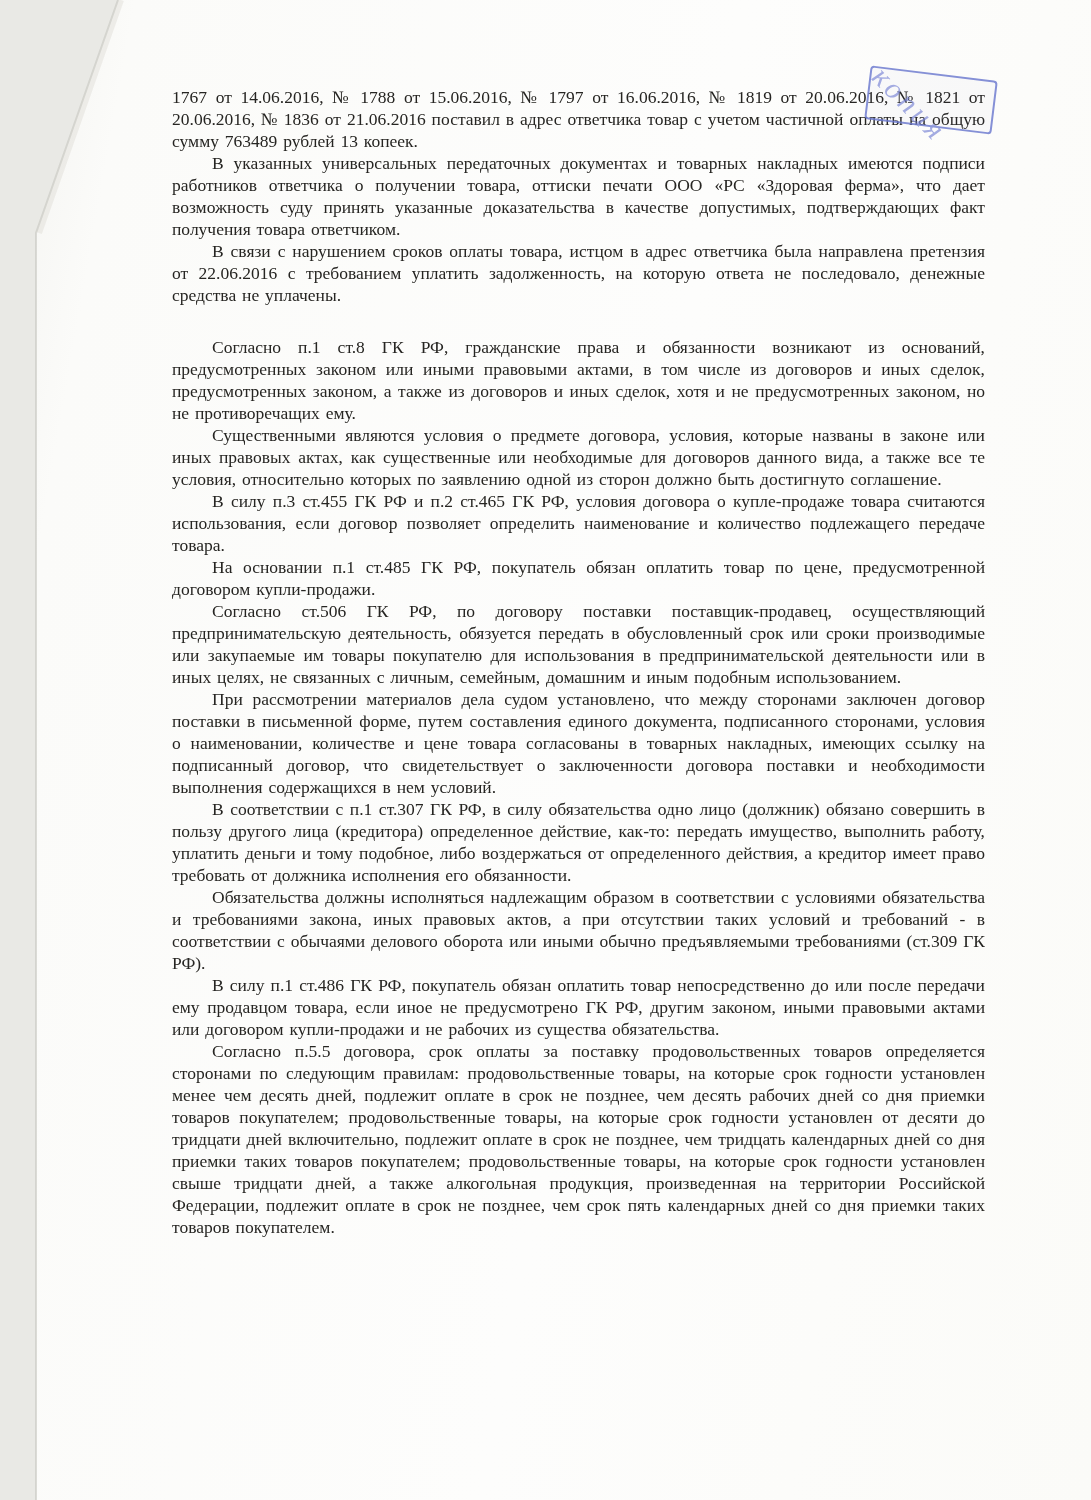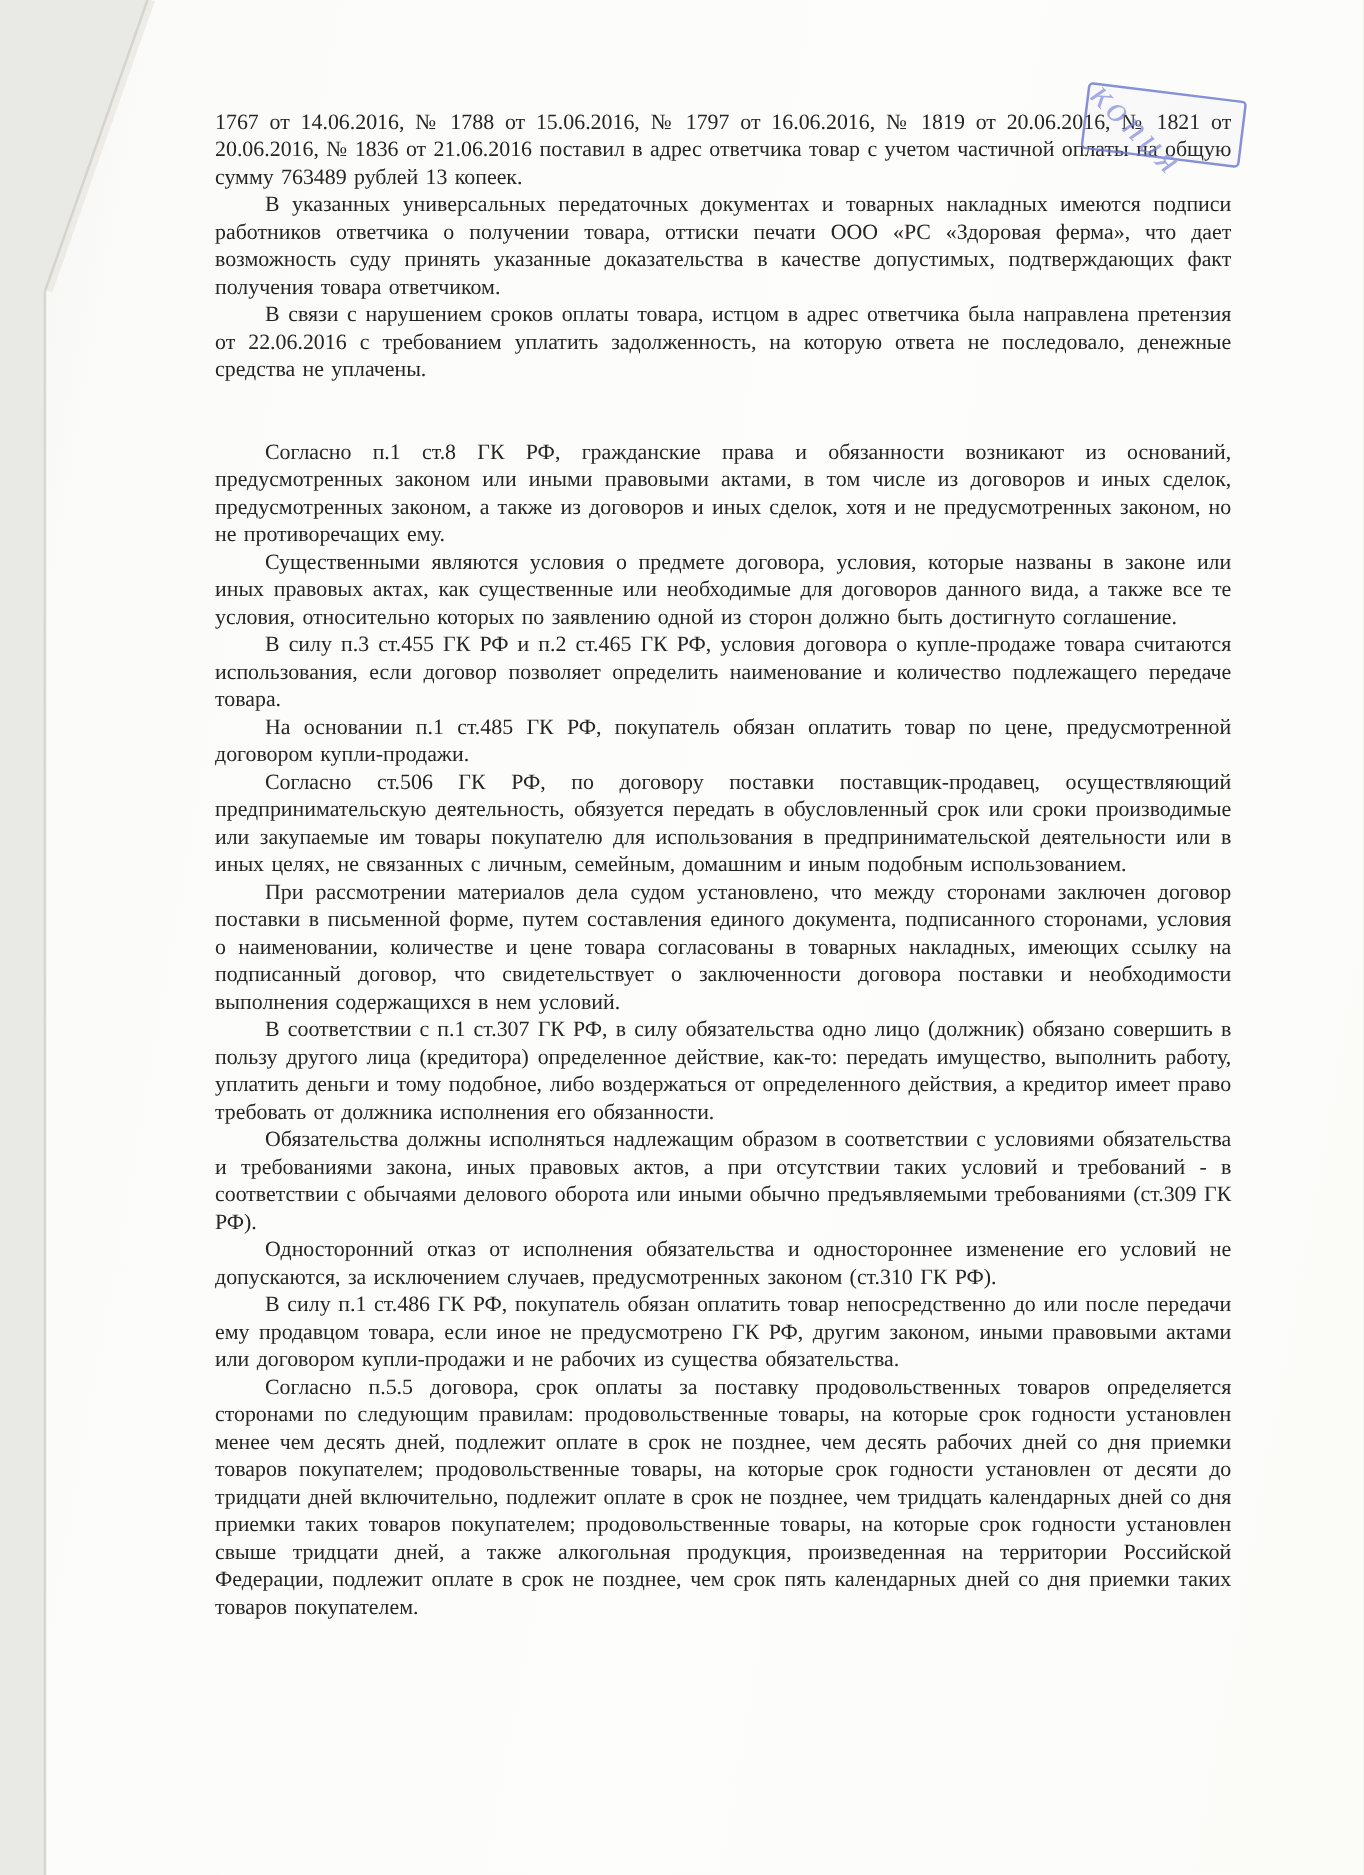--- a/index.html
+++ b/index.html
@@ -16,21 +16,21 @@
   }
   .artifact-svg { position:absolute; left:0; top:0; }
   .text-block {
     position:absolute; left:172px; top:86px; width:813px;
     color:var(--ink,#262522);
     font-size:17.5px; line-height:22px;
     text-align:justify; word-spacing:1.5px;
   }
   .para { margin:0; text-indent:40px; }
   .para.no-indent { text-indent:0; }
-  .para.gap-before { margin-top:44px; }
+  .para.gap-before { margin-top:30px; }
   .para.wide-spacing { word-spacing:48px; }
   .stamp {
     position:absolute; left:867px; top:73px; width:124px; height:50px;
     border:2.5px solid var(--stamp-border,#6b79cf);
     border-radius:4px;
     transform:rotate(7deg);
     background:rgba(115,128,212,0.04);
     opacity:.82;
   }
   .stamp-label {
@@ -58,20 +58,19 @@
     <p class="para">В указанных универсальных передаточных документах и товарных накладных имеются подписи работников ответчика о получении товара, оттиски печати ООО «РС «Здоровая ферма», что дает возможность суду принять указанные доказательства в качестве допустимых, подтверждающих факт получения товара ответчиком.</p>
     <p class="para">В связи с нарушением сроков оплаты товара, истцом в адрес ответчика была направлена претензия от 22.06.2016 с требованием уплатить задолженность, на которую ответа не последовало, денежные средства не уплачены.</p>
     <p class="para gap-before">Согласно п.1 ст.8 ГК РФ, гражданские права и обязанности возникают из оснований, предусмотренных законом или иными правовыми актами, в том числе из договоров и иных сделок, предусмотренных законом, а также из договоров и иных сделок, хотя и не предусмотренных законом, но не противоречащих ему.</p>
     <p class="para">Существенными являются условия о предмете договора, условия, которые названы в законе или иных правовых актах, как существенные или необходимые для договоров данного вида, а также все те условия, относительно которых по заявлению одной из сторон должно быть достигнуто соглашение.</p>
     <p class="para">В силу п.3 ст.455 ГК РФ и п.2 ст.465 ГК РФ, условия договора о купле-продаже товара считаются использования, если договор позволяет определить наименование и количество подлежащего передаче товара.</p>
     <p class="para">На основании п.1 ст.485 ГК РФ, покупатель обязан оплатить товар по цене, предусмотренной договором купли-продажи.</p>
     <p class="para">Согласно ст.506 ГК РФ, по договору поставки поставщик-продавец, осуществляющий предпринимательскую деятельность, обязуется передать в обусловленный срок или сроки производимые или закупаемые им товары покупателю для использования в предпринимательской деятельности или в иных целях, не связанных с личным, семейным, домашним и иным подобным использованием.</p>
     <p class="para">При рассмотрении материалов дела судом установлено, что между сторонами заключен договор поставки в письменной  форме, путем составления единого документа, подписанного сторонами, условия о наименовании, количестве и цене товара согласованы в товарных накладных, имеющих ссылку на подписанный договор, что свидетельствует о заключенности договора поставки и необходимости выполнения содержащихся в нем условий.</p>
     <p class="para">В соответствии с п.1 ст.307 ГК РФ, в силу обязательства одно лицо (должник) обязано совершить в пользу другого лица (кредитора) определенное действие, как-то: передать имущество, выполнить работу, уплатить деньги и тому подобное, либо воздержаться от определенного действия, а кредитор имеет право требовать от должника исполнения его обязанности.</p>
     <p class="para">Обязательства должны исполняться надлежащим образом в соответствии с условиями обязательства и требованиями закона, иных правовых актов, а при отсутствии таких условий и требований - в соответствии с обычаями делового оборота или иными обычно предъявляемыми требованиями (ст.309 ГК РФ).</p>
-    <p class="para">Односторонний отказ от исполнения обязательства и одностороннее изменение его условий не допускаются, за исключением случаев, предусмотренных законом (ст.310 ГК РФ).</p>
     <p class="para">В силу п.1 ст.486 ГК РФ, покупатель обязан оплатить товар непосредственно до или после передачи ему продавцом товара, если иное не предусмотрено ГК РФ, другим законом, иными правовыми актами или договором купли-продажи и не рабочих из существа обязательства.</p>
     <p class="para">Согласно п.5.5 договора, срок оплаты за поставку продовольственных товаров определяется сторонами по следующим правилам: продовольственные товары, на которые срок годности установлен менее чем десять дней, подлежит оплате в срок не позднее, чем десять рабочих дней со дня приемки товаров покупателем; продовольственные товары, на которые срок годности установлен от десяти до тридцати дней включительно, подлежит оплате в срок не позднее, чем тридцать календарных дней со дня приемки таких товаров покупателем; продовольственные товары, на которые срок годности установлен свыше тридцати дней, а также алкогольная продукция, произведенная на территории Российской Федерации, подлежит оплате в срок не позднее, чем срок пять календарных дней со дня приемки таких товаров покупателем.</p>
   </div>
 
 <div class="stamp">
   <span class="stamp-label">копия</span>
 </div>
 
 </body></html>

